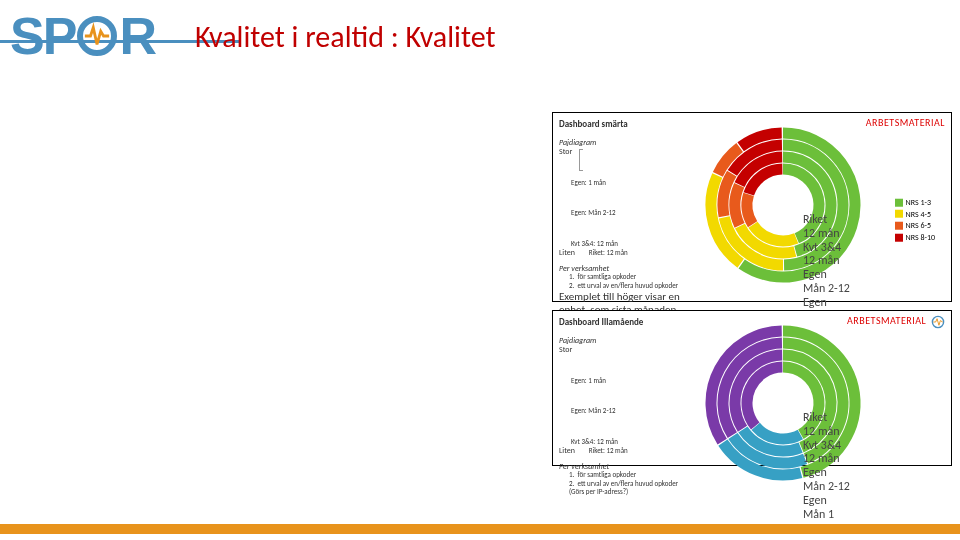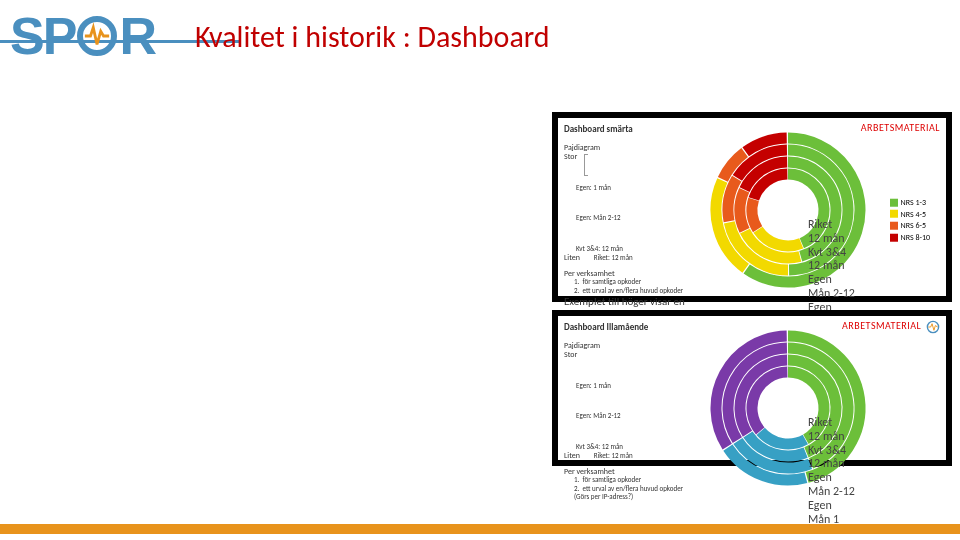--- a/index.html
+++ b/index.html
@@ -23,27 +23,27 @@
     display: inline-flex; align-items: center; justify-content: center;
     margin: 0 2px;
   }
   .logo .pulse { stroke: #e8931c; stroke-width: 3; fill: none; }
   .title { font-size: 30px; color: #c00000; font-weight: 400; }
   .hr-line { position: absolute; top: 40px; left: 0; width: 240px; height: 3px; background: #4a8fbf; z-index: -1; }
   .bottom-bar { position: absolute; bottom: 6px; left: 0; width: 100%; height: 10px; background: #e8931c; }
 
   .panels { position: absolute; right: 8px; top: 112px; display: flex; flex-direction: column; gap: 8px; }
   .panel {
-    width: 400px; border: 6px solid #000000; background: #fff;
+    width: 400px; border: 1px solid #000000; background: #fff;
     display: flex; font-size: 8px; line-height: 1.2;
     position: relative;
   }
   .panel-left { width: 135px; padding: 6px 6px; color: #333; }
   .panel-title { font-weight: 700; font-size: 9px; margin-bottom: 8px; }
-  .sec-label { font-weight: 400; margin-top: 6px; }
+  .sec-label { font-weight: 400; margin-top: 6px; font-style: italic; }
   .indent { margin-left: 12px; margin-top: 22px; }
   .small { font-size: 7px; }
   .num-list { margin-left: 10px; }
   .example { font-size: 11px; }
   .panel-right { flex: 1; position: relative; }
   .watermark { position: absolute; top: 4px; right: 6px; font-weight: 400; color: #d00; font-size: 10px; letter-spacing: 0.5px; }
   .wm-icon { display: inline-flex; vertical-align: middle; margin-left: 2px; }
   .legend { position: absolute; right: 16px; top: 50%; transform: translateY(-20%); }
   .legend .row { display: flex; align-items: center; gap: 3px; margin-bottom: 2px; }
   .legend .sw { width: 8px; height: 8px; }
@@ -62,21 +62,21 @@
       <span class="letter">S</span>
       <span class="letter">P</span>
       <span class="o">
         <svg width="30" height="30" viewBox="0 0 30 30">
           <polyline class="pulse" points="2,15 8,15 11,6 15,24 19,10 22,15 28,15"></polyline>
         </svg>
       </span>
       <span class="letter">R</span>
     </div>
   </div>
-  <div class="title">Kvalitet i historik : Dashboard</div>
+  <div class="title">Kvalitet i realtid : Kvalitet</div>
 </div>
 
 <div class="panels">
 
   <div class="panel" style="height:190px;">
     <div class="panel-left">
       <div class="panel-title">Dashboard smärta</div>
       <div class="sec-label">Pajdiagram</div>
       <div style="position:relative;">
         <span>Stor</span>

